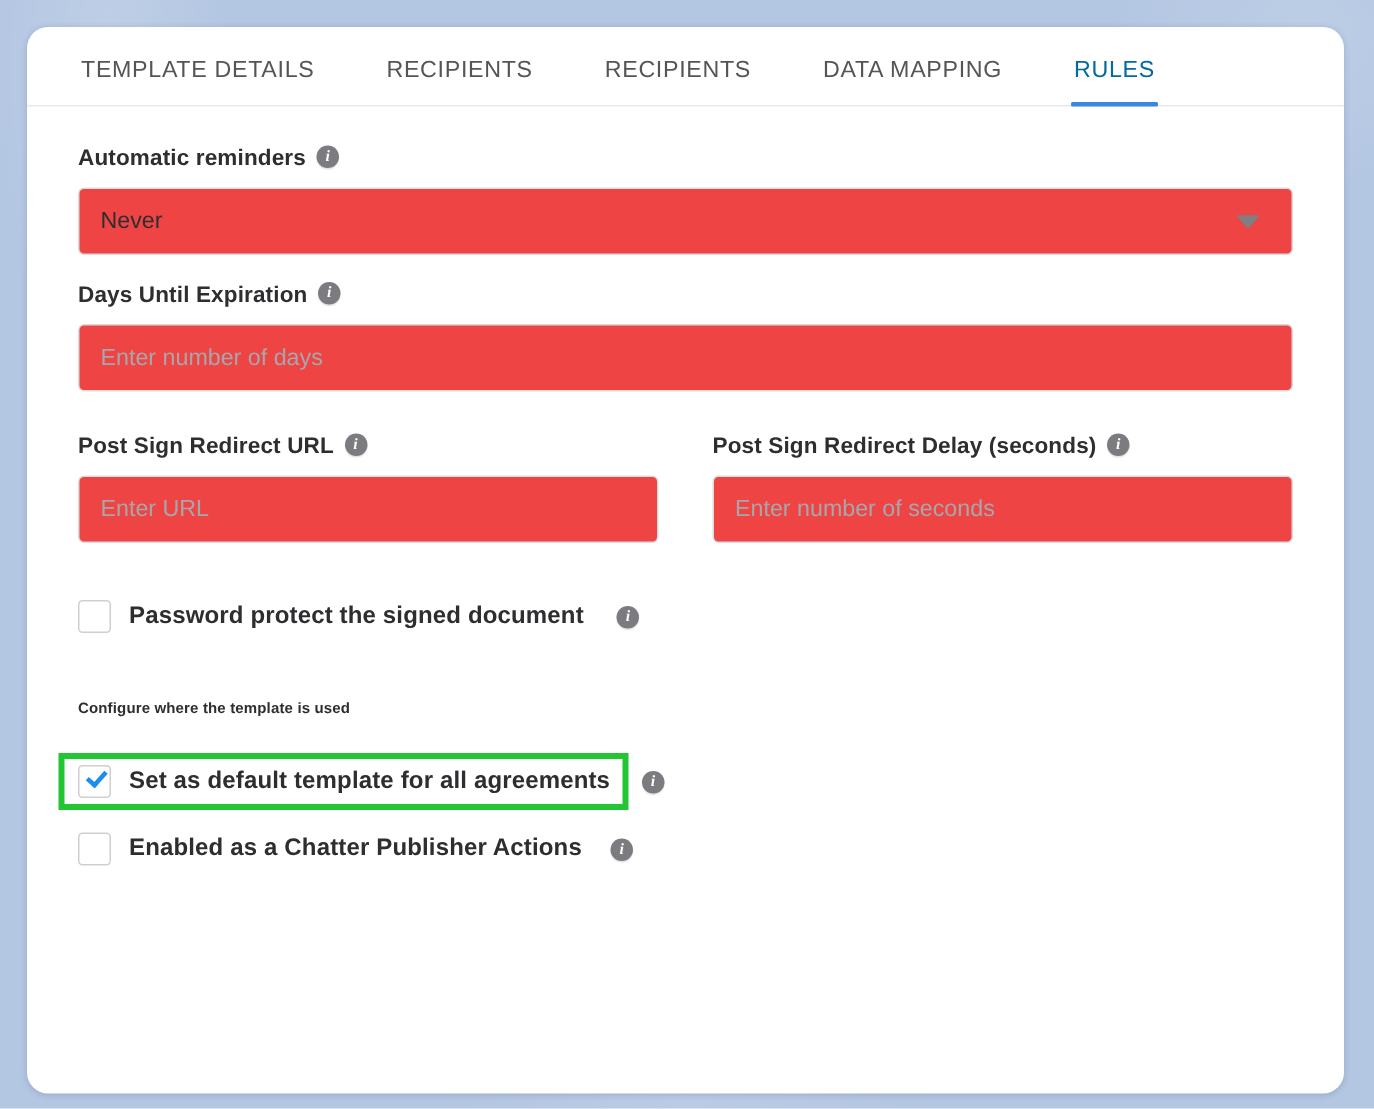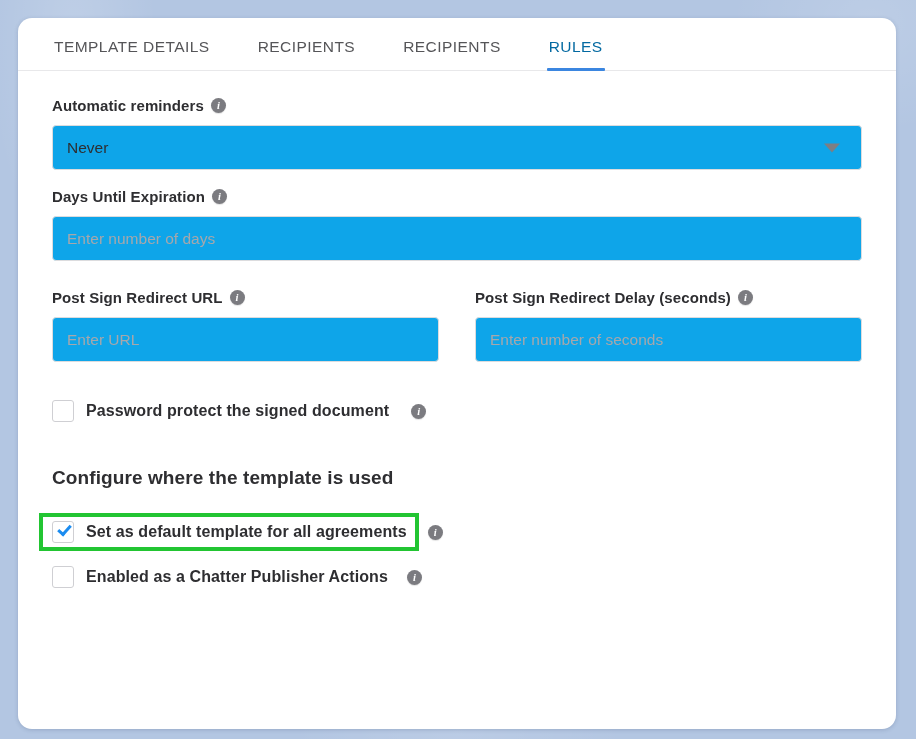--- a/index.html
+++ b/index.html
@@ -64,21 +64,20 @@
   }
 
   
   .content { padding: 26px 34px 0 34px; }
 
   .field-label {
     font-size: 15px;
     font-weight: bold;
     color: #2e2e31;
     display: flex;
-    align-items: center;
     gap: 7px;
     margin: 0 0 11px 0;
     letter-spacing: .1px;
   }
 
   .info-icon {
     width: 15px; height: 15px;
     border-radius: 50%;
     background: #7b7b80;
     color: #fff;
@@ -93,21 +92,21 @@
     position: relative;
     top: 0px;
   }
   .info-icon.shadow { box-shadow: 0 1px 1px rgba(0,0,0,.12); }
 
   .control {
     width: 100%;
     height: 45px;
     border: 1px solid #dcdcde;
     border-radius: 4px;
-    background: #0ea5e9;
+    background: #ef4444;
     font-family: "Liberation Sans", sans-serif;
     font-size: 15.5px;
     color: #2e2e31;
     padding: 0 14px;
     outline: none;
   }
   .control::placeholder { color: #a7a7ab; }
 
   .select-wrap { position: relative; width: 100%; }
   .select-wrap .control { padding-right: 46px; cursor: pointer; display: flex; align-items: center; }
@@ -155,21 +154,21 @@
   }
   .cb-label {
     font-size: 16px;
     font-weight: bold;
     color: #2e2e31;
     letter-spacing: .1px;
     white-space: nowrap;
   }
 
   .section-title {
-    font-size: 19px;
+    font-size: 10px;
     font-weight: bold;
     color: #2e2e31;
     letter-spacing: .1px;
   }
 
   
   .highlight-group {
     display: flex;
     align-items: center;
     gap: 9px;
@@ -194,20 +193,23 @@
 
   <div class="tabbar">
     <div class="tab">
       <span>TEMPLATE DETAILS</span>
     </div>
     <div class="tab">
       <span>RECIPIENTS</span>
     </div>
     <div class="tab">
       <span>RECIPIENTS</span>
+    </div>
+    <div class="tab">
+      <span>DATA MAPPING</span>
     </div>
     <div class="tab active">
       <span>RULES</span>
     </div>
   </div>
 
   <div class="content">
 
     
     <div class="field-label">

